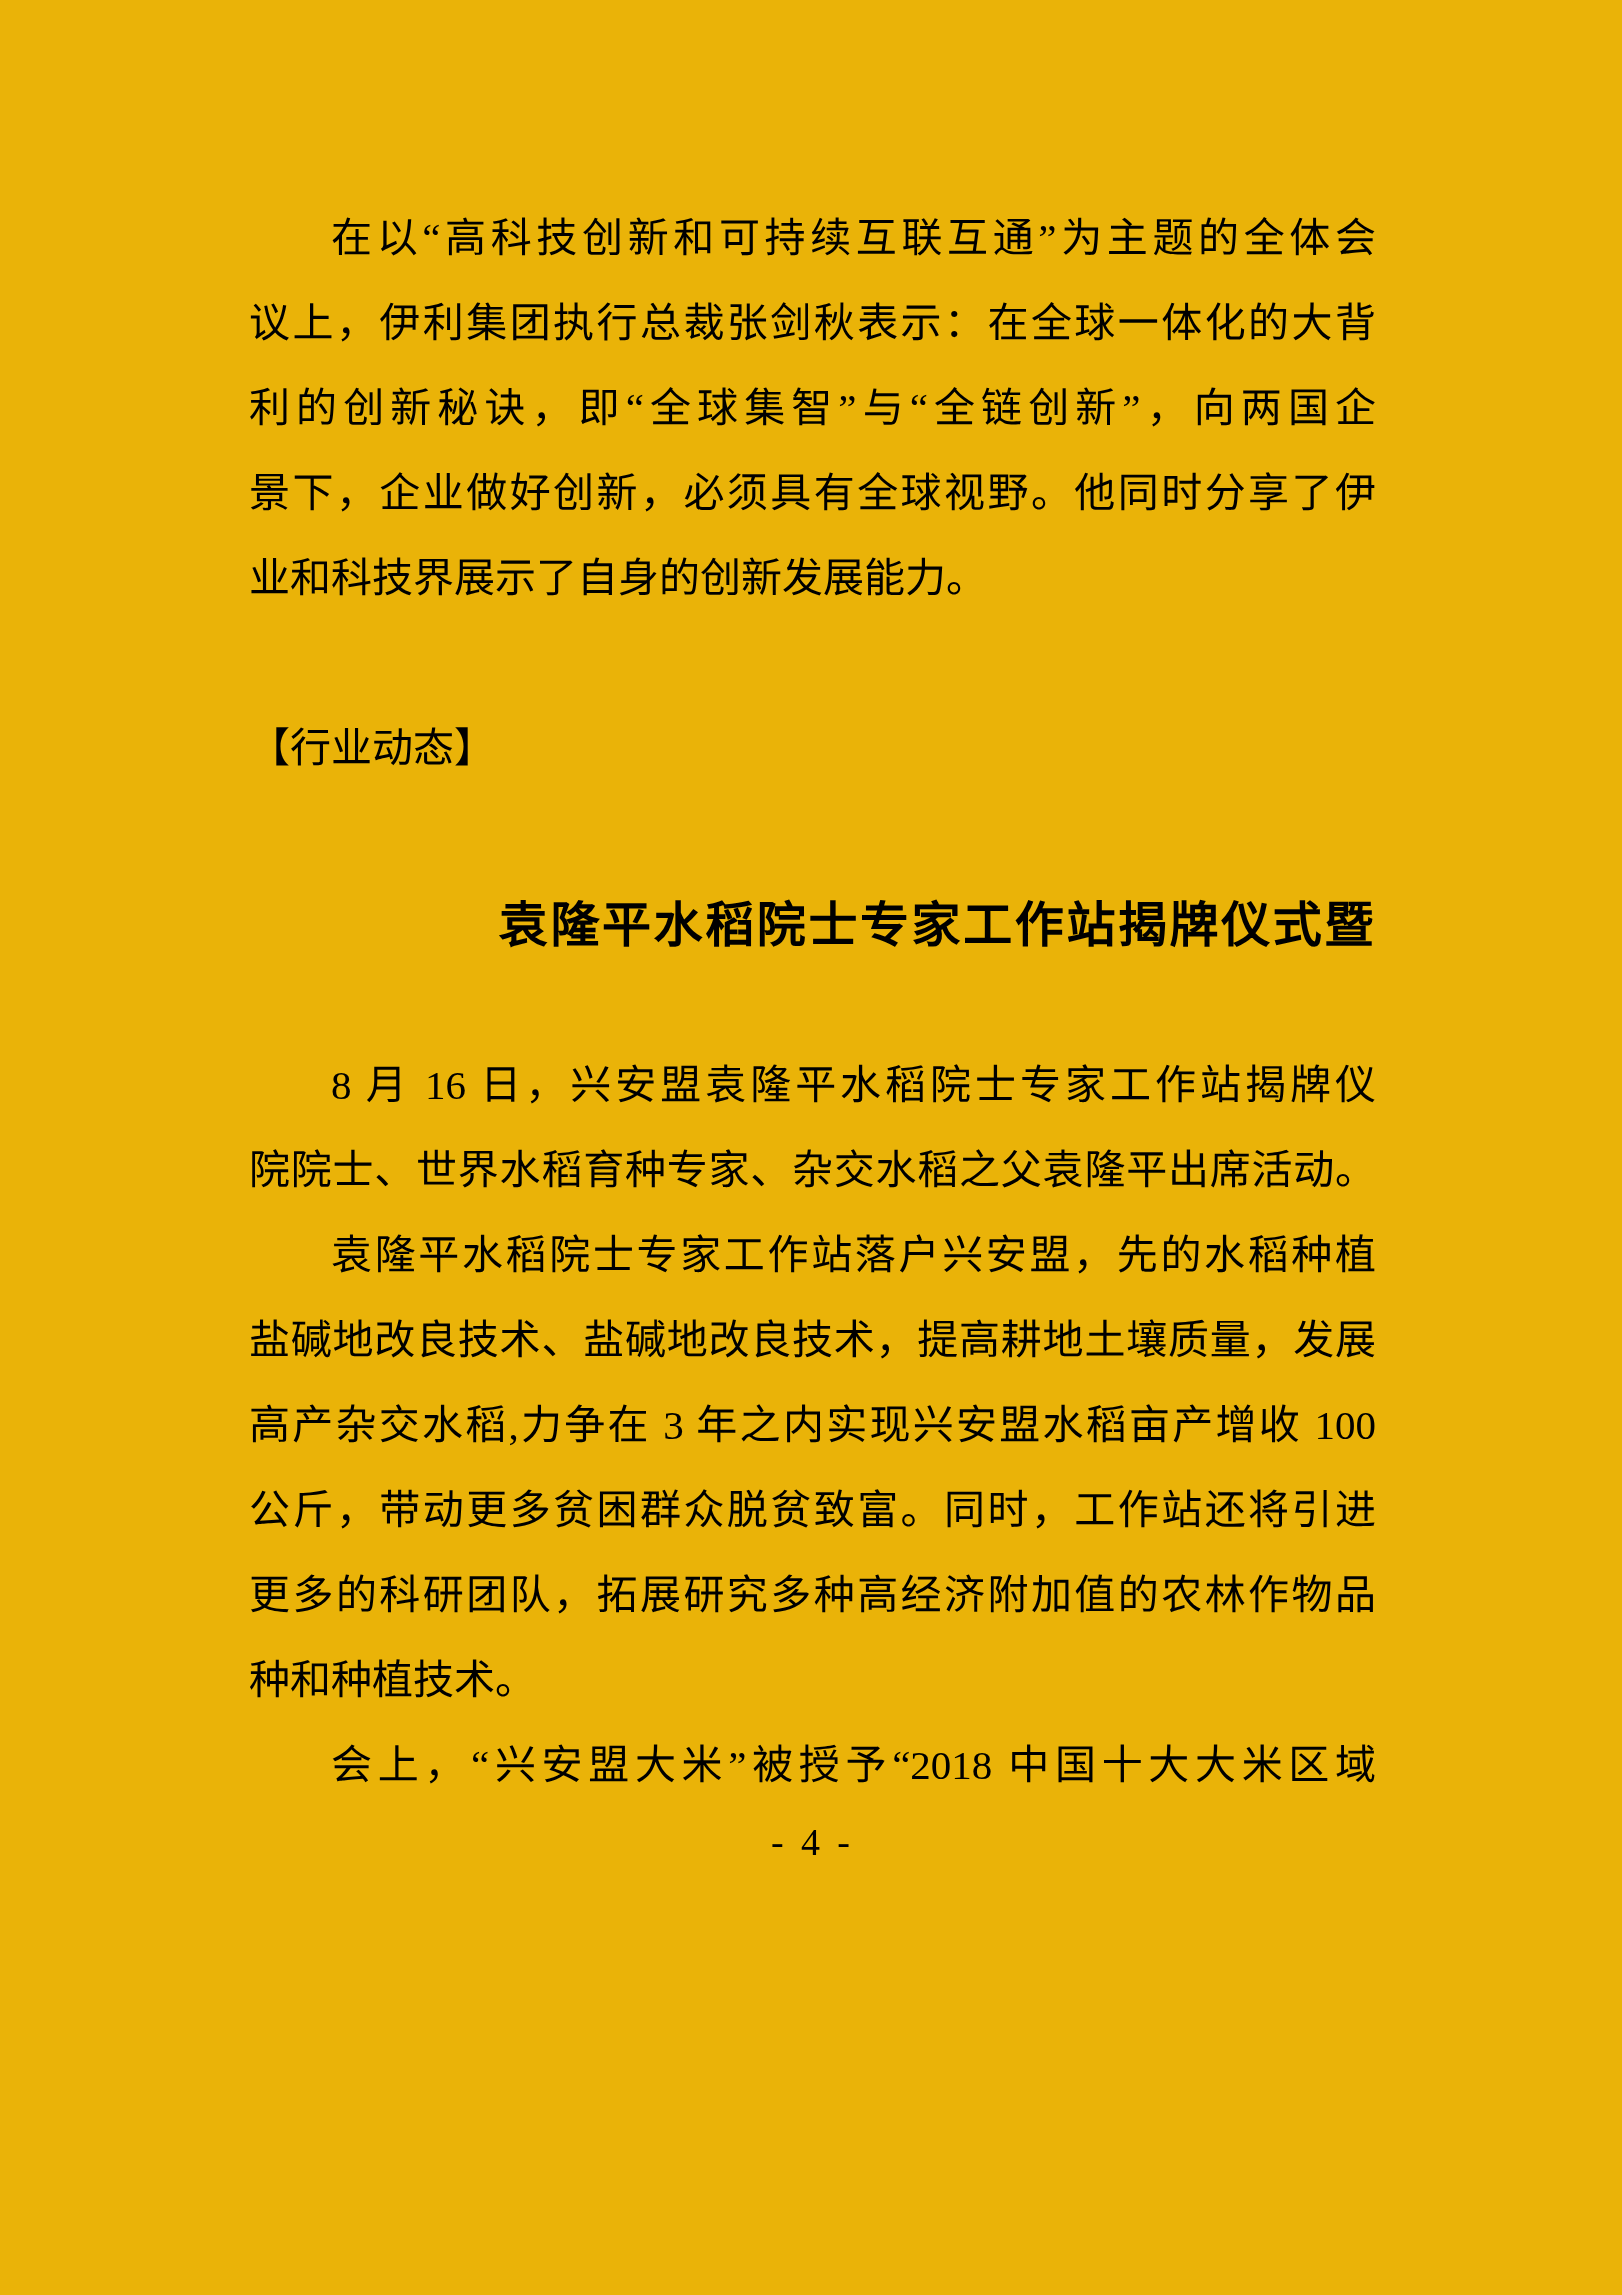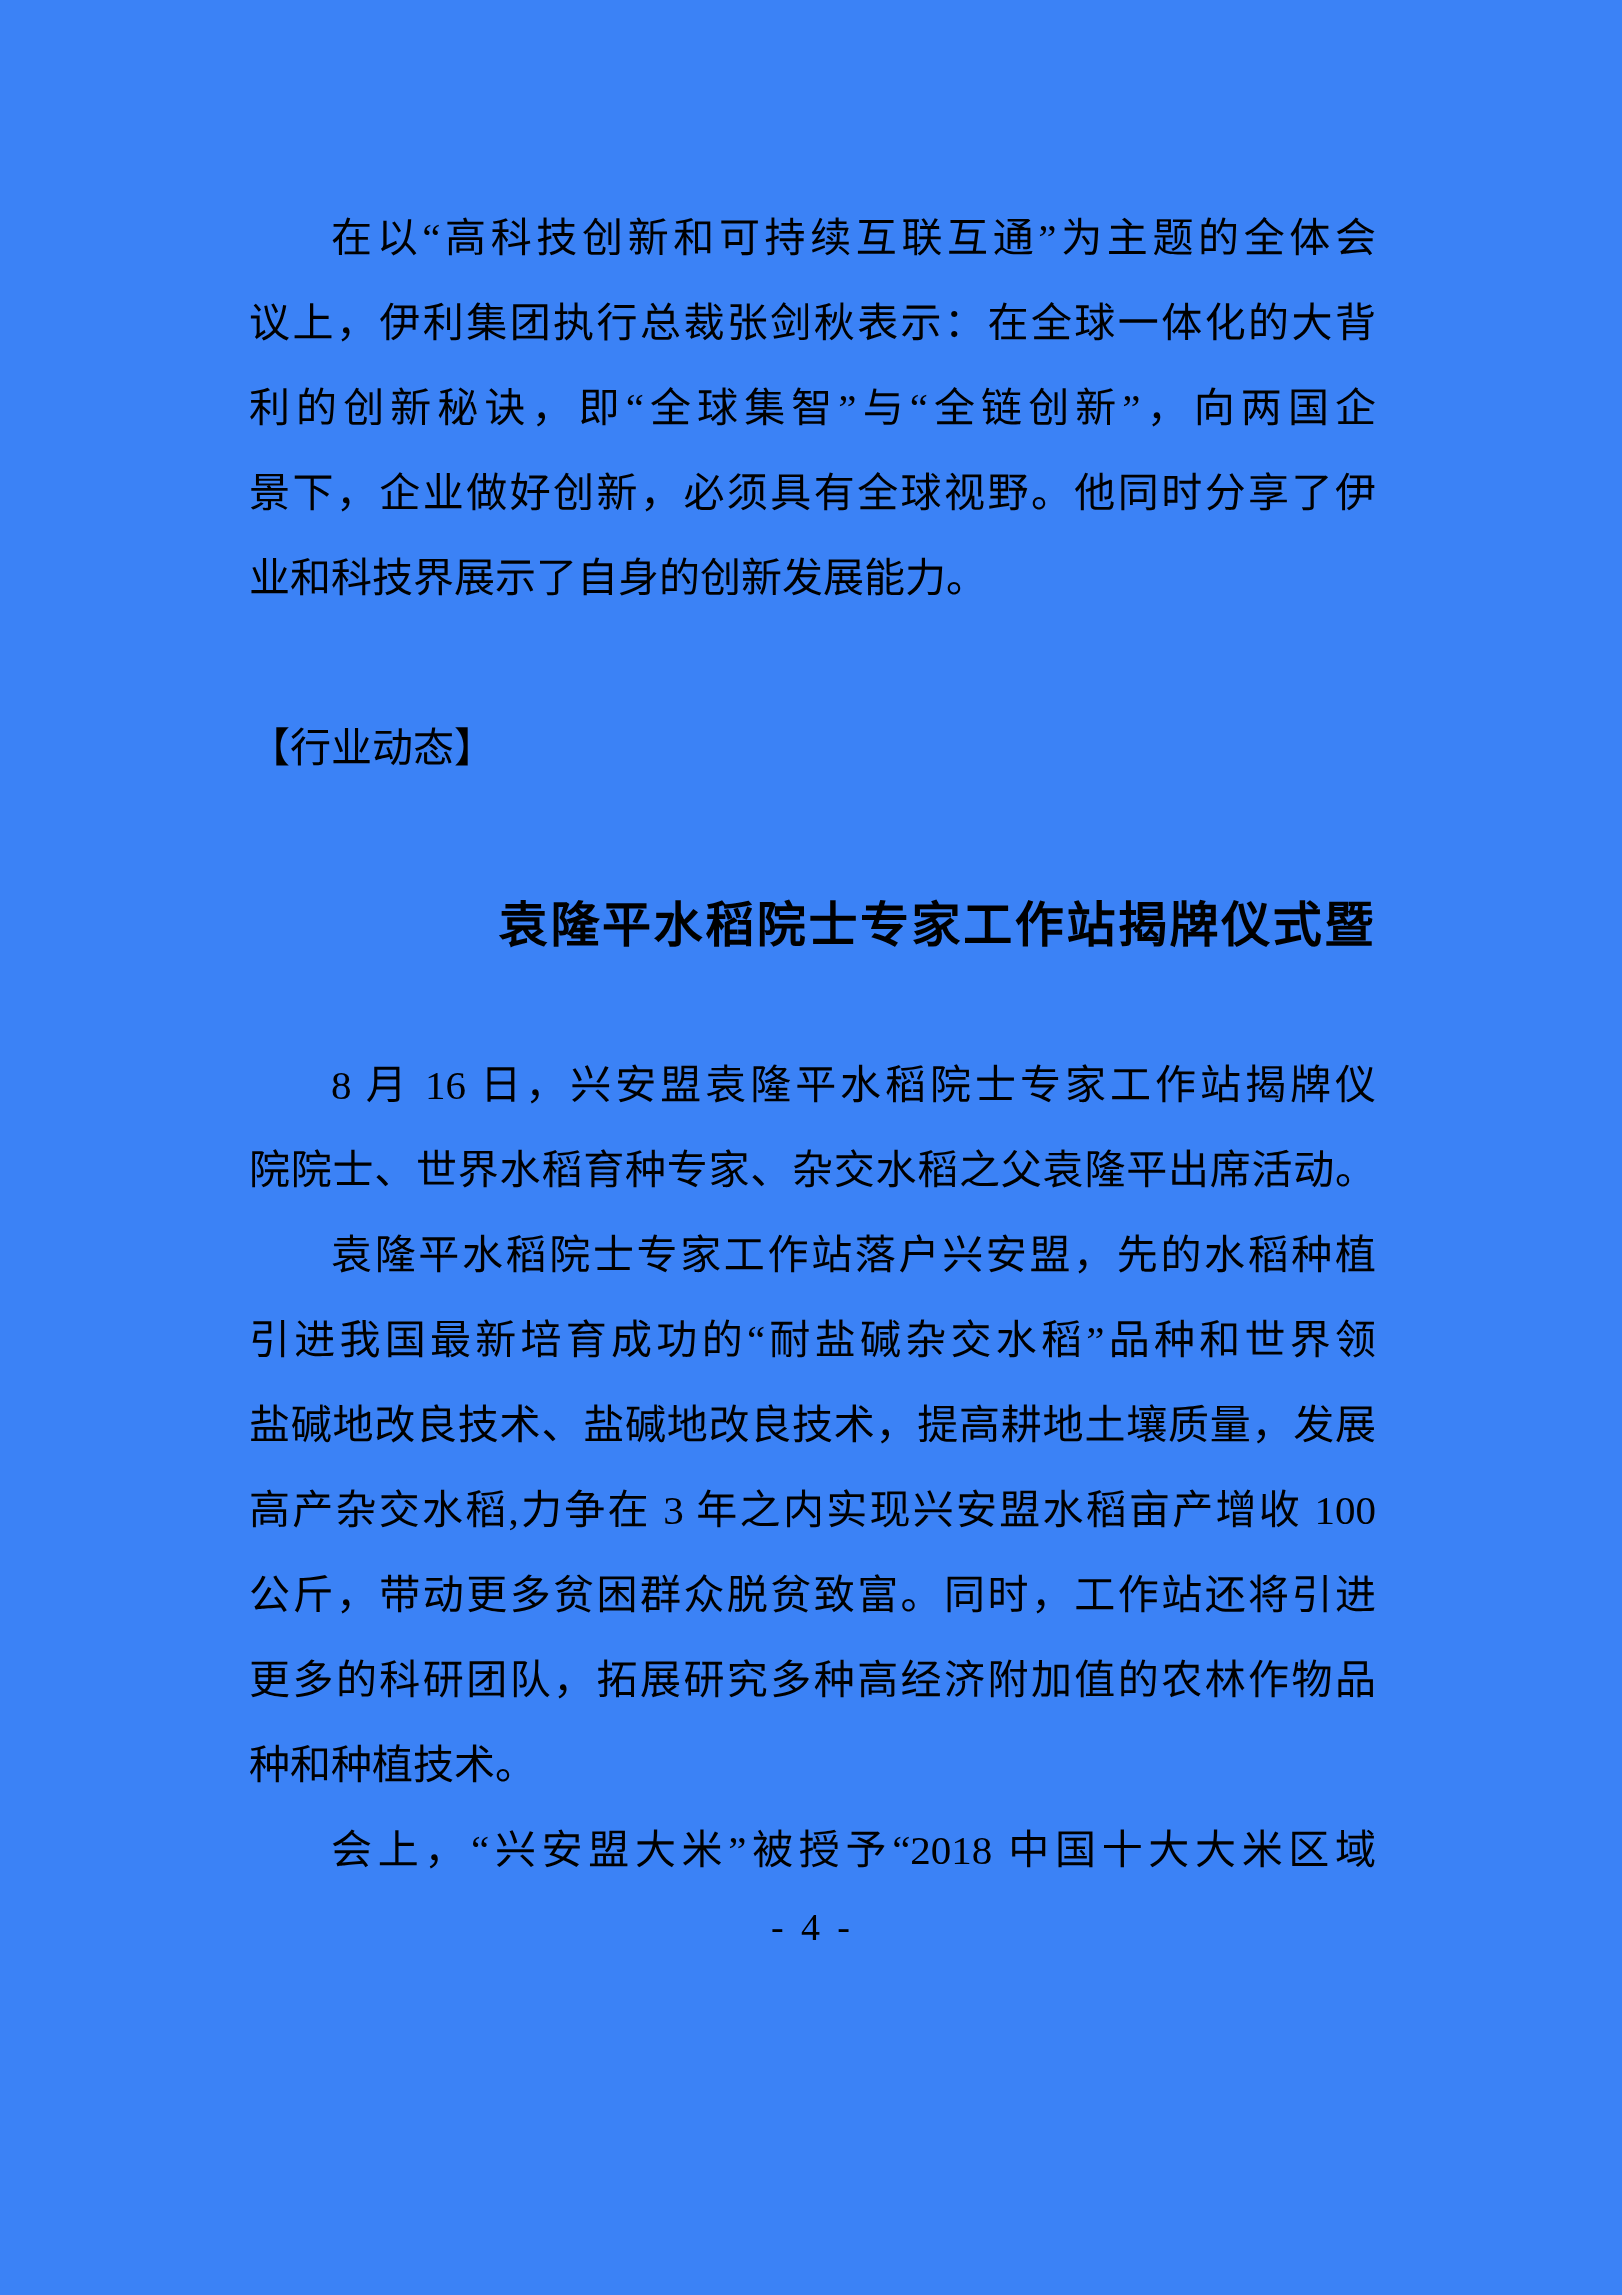--- a/index.html
+++ b/index.html
@@ -5,21 +5,21 @@
   html, body {
     margin: 0;
     padding: 0;
     background: #888;
   }
   .page {
     position: relative;
     width: 1623px;
     height: 2295px;
     margin: 0 auto;
-    background: #3b82f6;
+    background: #eab308;
     color: #000000;
     overflow: hidden;
   }
   .content {
     position: absolute;
     left: 249px;
     top: 196px;
     width: 1127px;
   }
   
@@ -97,21 +97,20 @@
       <div class="title-line">袁隆平水稻院士专家工作站揭牌仪式暨</div>
     </div>
 
     <div class="para para-gap">
         <div class="line indent">8 月 16 日，兴安盟袁隆平水稻院士专家工作站揭牌仪</div>
         <div class="line">院院士、世界水稻育种专家、杂交水稻之父袁隆平出席活动。</div>
       </div>
 
     <div class="para">
         <div class="line indent">袁隆平水稻院士专家工作站落户兴安盟，先的水稻种植</div>
-        <div class="line">引进我国最新培育成功的“耐盐碱杂交水稻”品种和世界领</div>
         <div class="line">盐碱地改良技术、盐碱地改良技术，提高耕地土壤质量，发展</div>
         <div class="line">高产杂交水稻,力争在 3 年之内实现兴安盟水稻亩产增收 100</div>
         <div class="line">公斤，带动更多贫困群众脱贫致富。同时，工作站还将引进</div>
         <div class="line">更多的科研团队，拓展研究多种高经济附加值的农林作物品</div>
         <div class="line no-fill">种和种植技术。</div>
       </div>
 
     <div class="para">
         <div class="line indent">会上，“兴安盟大米”被授予“2018 中国十大大米区域</div>
       </div>

